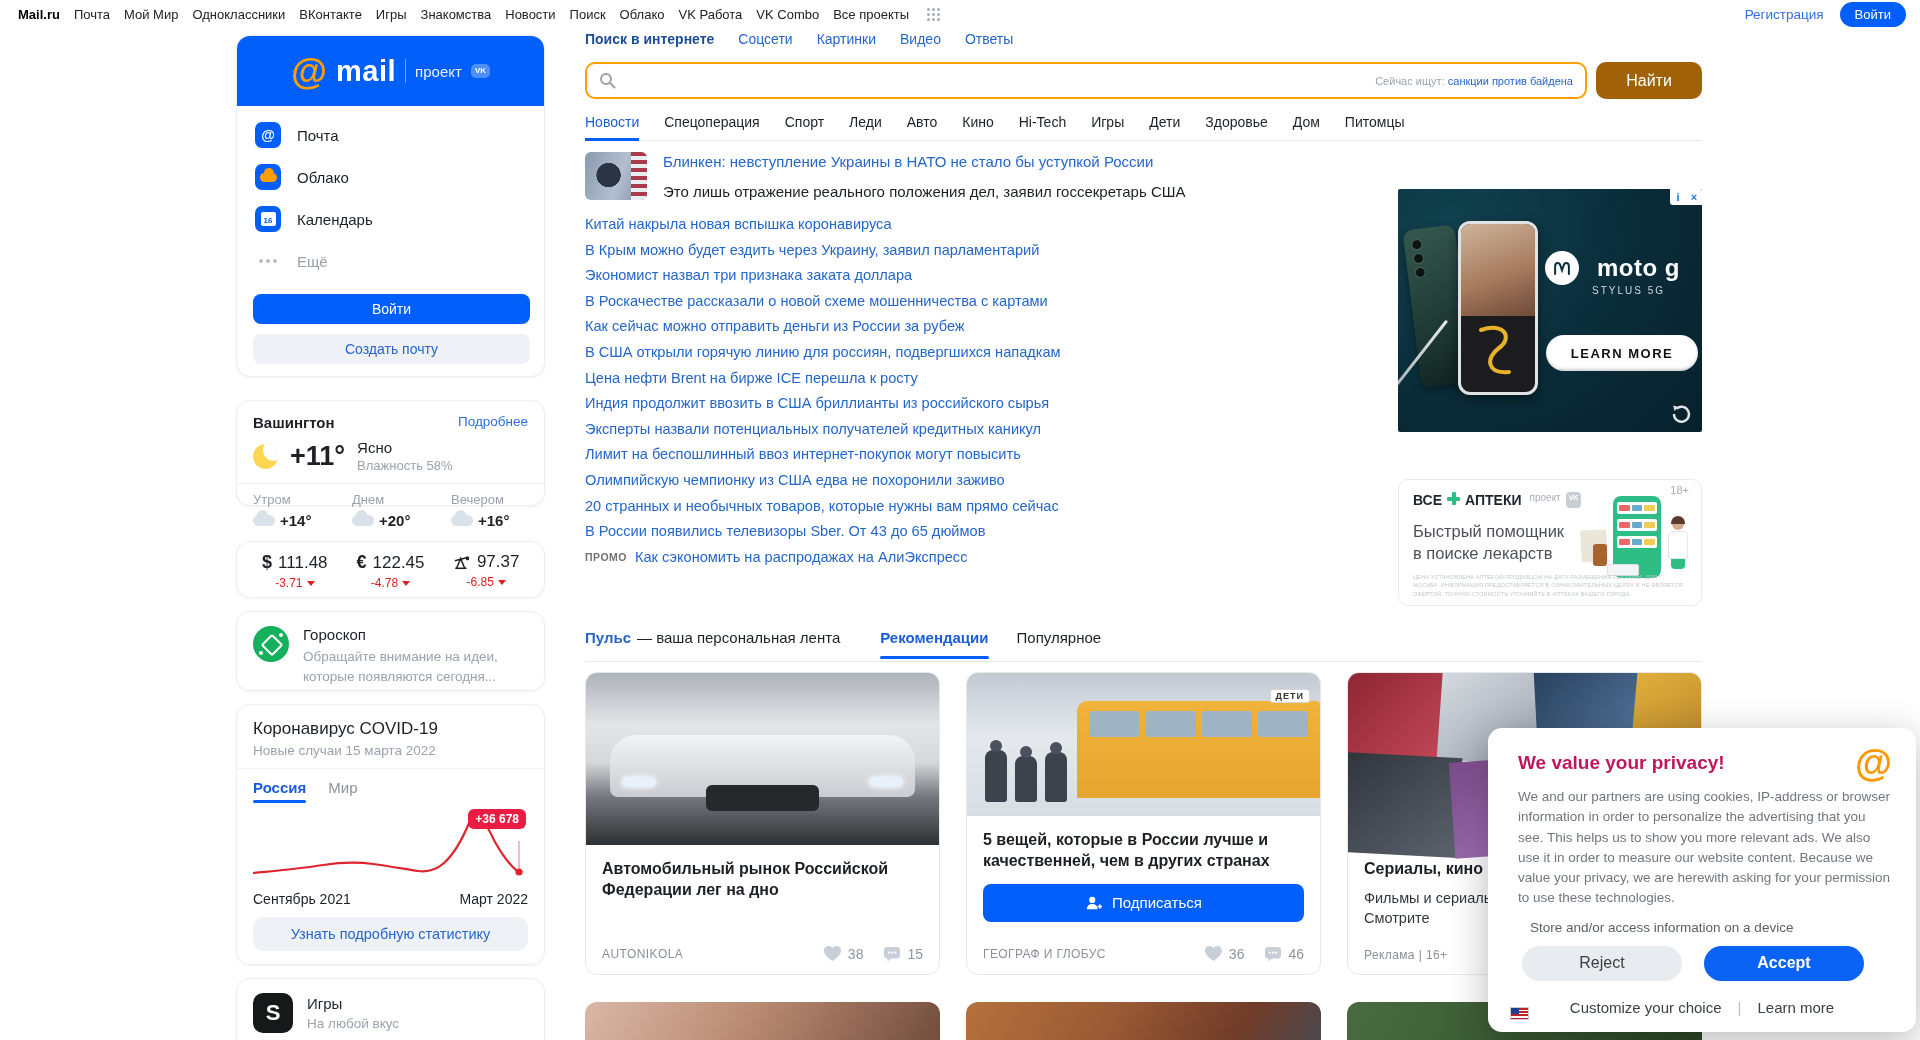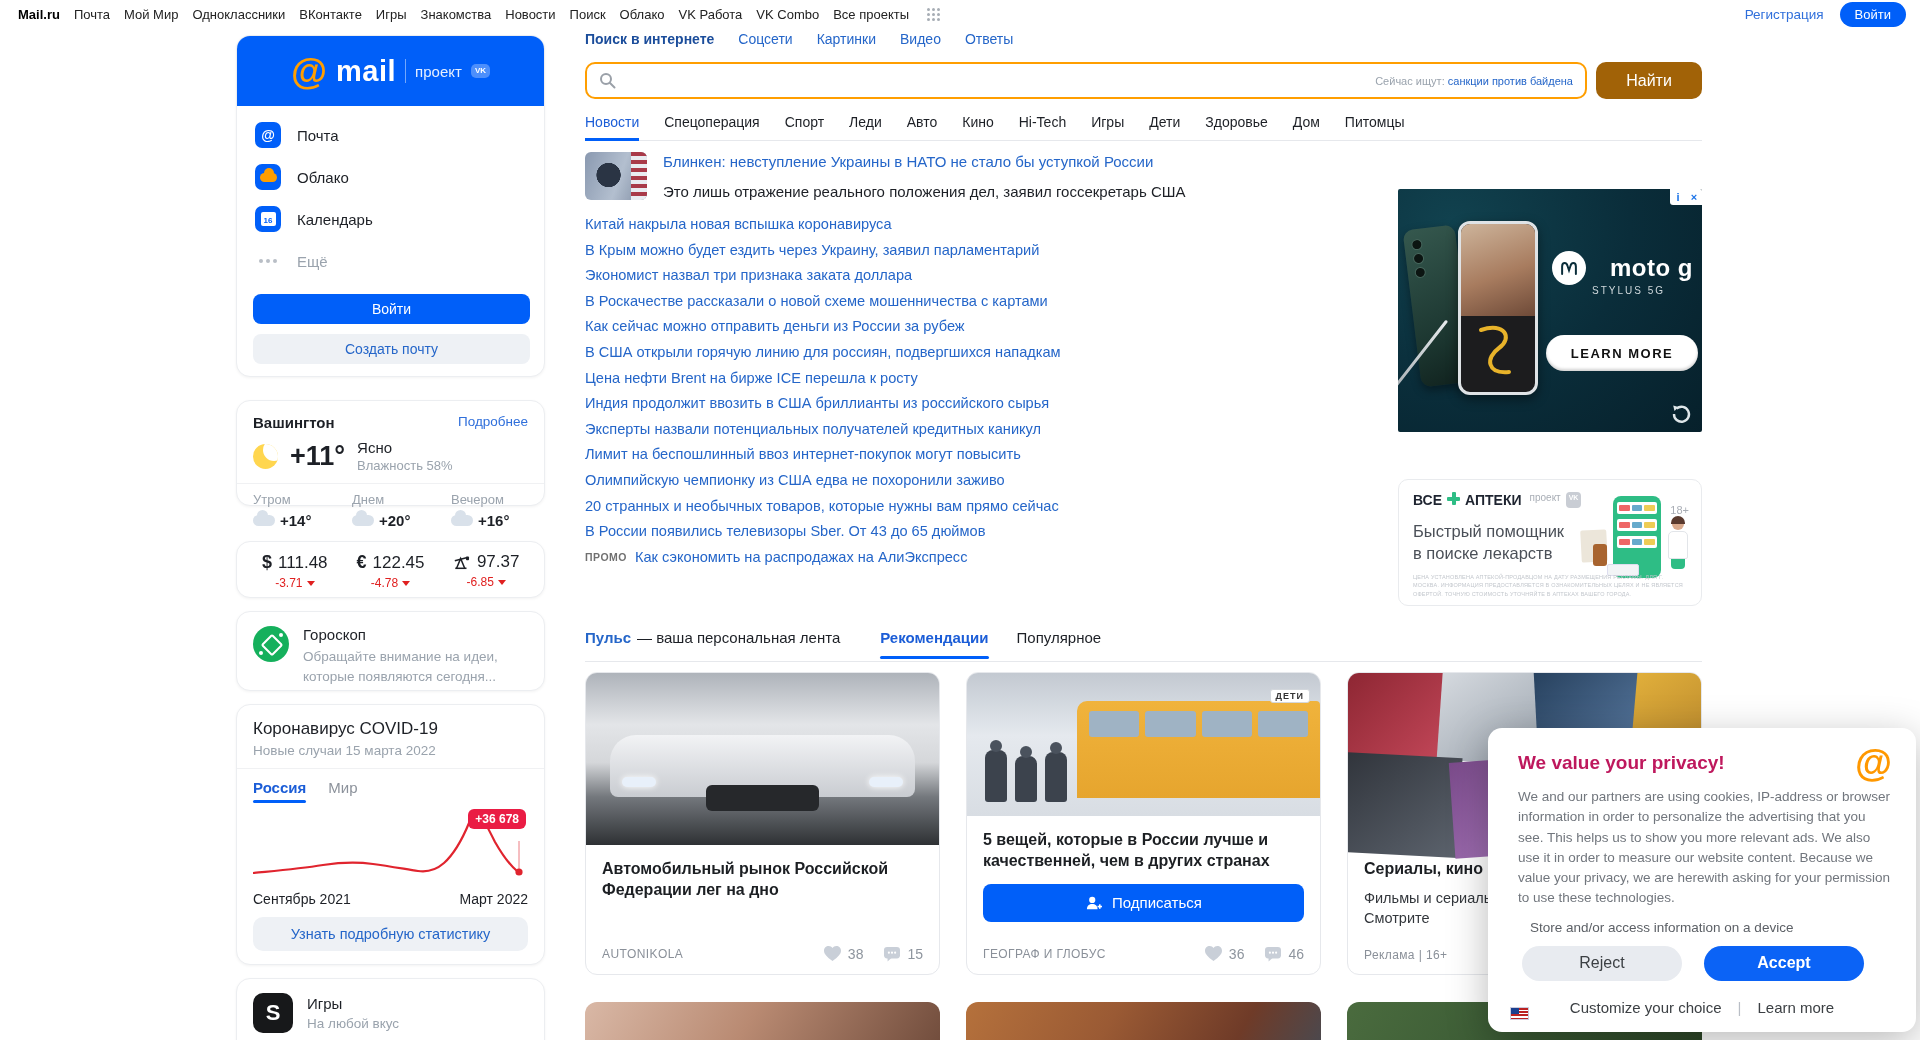--- a/index.html
+++ b/index.html
@@ -145,39 +145,39 @@
          justify-content:center;cursor:pointer;font-weight:bold;}
   .phone1{position:absolute;left:14px;top:38px;width:52px;height:158px;border-radius:10px;transform:rotate(-7deg);
           background:linear-gradient(160deg,#35584e 0%,#1b352f 70%,#10211d 100%);box-shadow:0 4px 10px rgba(0,0,0,.4);}
   .phone1 i{position:absolute;left:7px;width:9px;height:9px;border-radius:50%;background:#0c1512;border:1.5px solid #46665c;}
   .phone2{position:absolute;left:60px;top:32px;width:74px;height:168px;border-radius:12px;border:3px solid #dfe3e6;
           overflow:hidden;background:#1c1c1e;box-shadow:0 4px 12px rgba(0,0,0,.45);}
   .phone2 .selfie{height:55%;background:linear-gradient(160deg,#cdb49b 0%,#a87c5f 55%,#6e4a38 100%);}
   .phone2 .squig{height:45%;position:relative;}
   .stylus{position:absolute;left:8px;top:118px;width:3px;height:128px;transform:rotate(38deg);
           background:linear-gradient(#e6eaec,#8d969c);border-radius:2px;}
-  .mbrand{position:absolute;left:154px;top:62px;display:flex;align-items:center;gap:24px;}
+  .mbrand{position:absolute;left:147px;top:62px;display:flex;align-items:center;gap:18px;}
   .mcirc{width:34px;height:34px;border-radius:50%;background:#fff;display:flex;align-items:center;justify-content:center;flex:none;}
   .mname{color:#fff;font-size:24px;font-weight:bold;letter-spacing:.5px;}
   .msub{position:absolute;left:194px;top:96px;color:#cfd8dc;font-size:10px;letter-spacing:2px;}
   .learn{position:absolute;left:148px;top:146px;width:152px;height:36px;background:#fff;border:none;border-radius:18px;
          color:#111;font-weight:bold;font-size:13px;letter-spacing:1.5px;cursor:pointer;font-family:inherit;
          box-shadow:inset 0 -2px 3px rgba(0,0,0,.18);}
   .reload{position:absolute;right:10px;bottom:8px;cursor:pointer;}
 
   .apteki{position:absolute;left:1398px;top:479px;width:304px;height:127px;background:#fff;border:1px solid #e9ebee;
           border-radius:10px;box-sizing:border-box;padding:12px 14px;overflow:hidden;cursor:pointer;}
   .ap-logo{display:flex;gap:5px;font-size:14px;font-weight:bold;color:#1e2430;}
   .ap-plus{position:relative;width:13px;height:13px;flex:none;}
   .ap-plus i{position:absolute;left:4.5px;top:0;width:4px;height:13px;background:#2ebd85;border-radius:1px;}
   .ap-plus u{position:absolute;left:0;top:4.5px;width:13px;height:4px;background:#2ebd85;border-radius:1px;}
   .ap-suffix{font-weight:normal;font-size:10px;color:#a9aeb6;margin-left:3px;}
   .ap-vk{background:#c9cdd4;color:#fff;font-size:7px;font-weight:bold;border-radius:4px;padding:2px 3px;}
   .ap-line{font-size:16.5px;color:#4b5058;line-height:1.35;}
-  .ap-age{position:absolute;right:12px;top:24px;font-size:11px;color:#a9aeb6;}
+  .ap-age{position:absolute;right:12px;top:4px;font-size:11px;color:#a9aeb6;}
   .ap-disc{position:absolute;left:14px;right:14px;bottom:6px;font-size:5.5px;color:#c3c7cd;line-height:1.6;letter-spacing:.2px;}
   .ap-ill{position:absolute;right:10px;top:16px;width:118px;height:84px;}
   .ap-phone{position:absolute;left:40px;top:0;width:48px;height:82px;background:#2ebd85;border-radius:8px;padding:6px 4px;box-sizing:border-box;}
   .ap-shelf{height:12px;background:#fff;border-radius:2px;margin-bottom:5px;display:flex;gap:2px;padding:3px 2px;box-sizing:border-box;}
   .ap-shelf i{flex:1;border-radius:1px;background:#e66;}
   .ap-shelf i:nth-child(2){background:#6ac;}
   .ap-shelf i:nth-child(3){background:#ec5;}
   .ap-bag{position:absolute;left:8px;top:34px;width:26px;height:32px;background:#ece6da;border-radius:2px;transform:rotate(-3deg);}
   .ap-bottle{position:absolute;left:20px;top:48px;width:14px;height:22px;background:#a8642f;border-radius:3px;}
   .ap-pills{position:absolute;left:34px;top:68px;width:30px;height:10px;background:#f2f4f6;border:1px solid #dde;border-radius:2px;}

